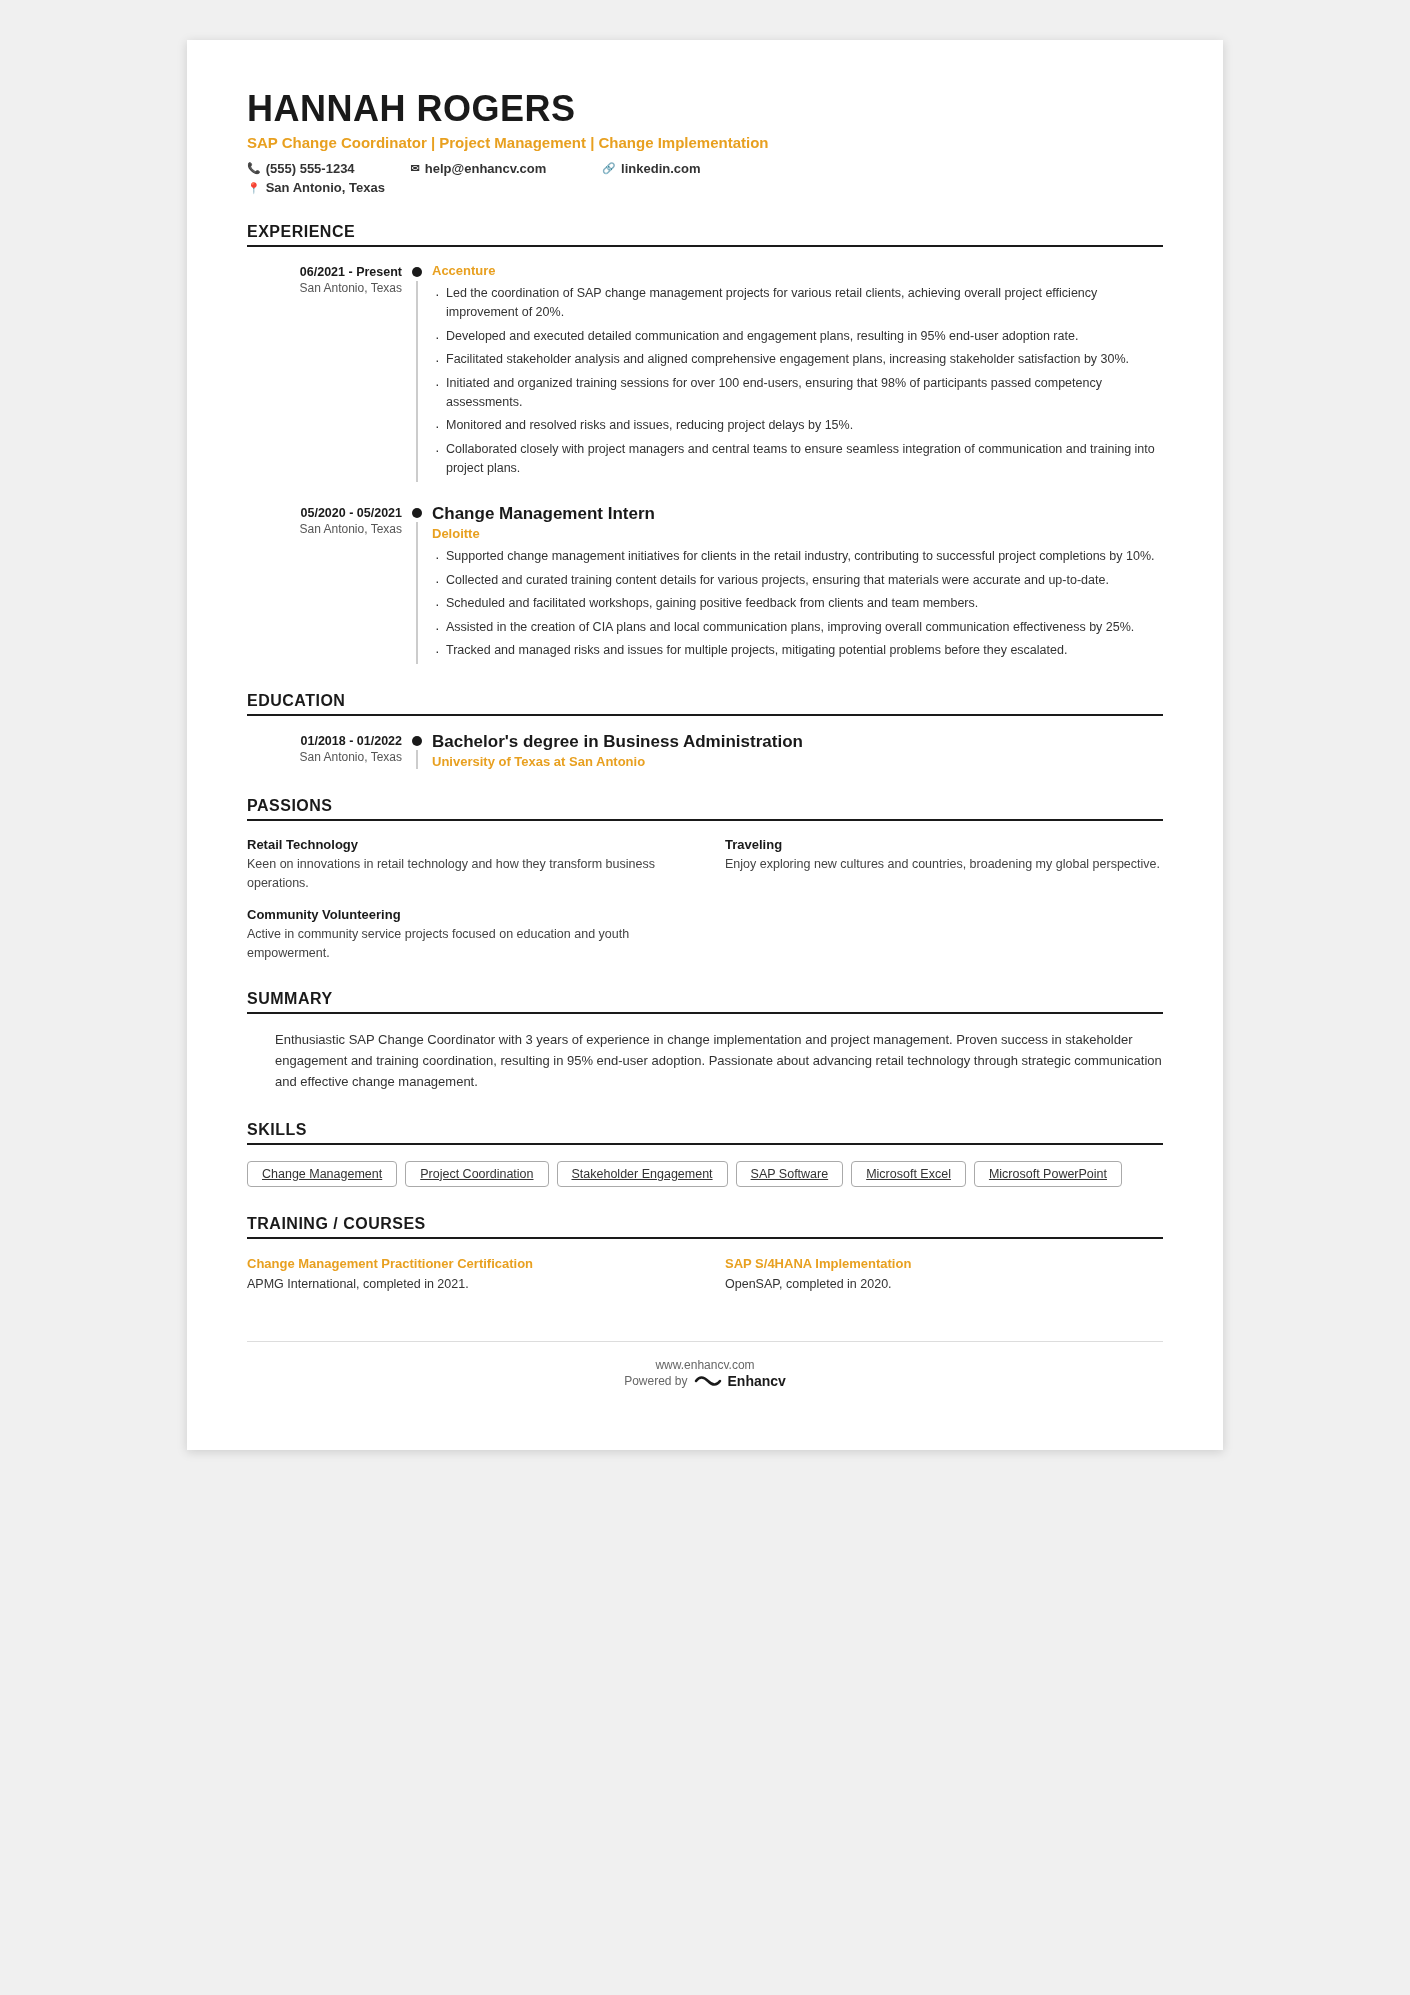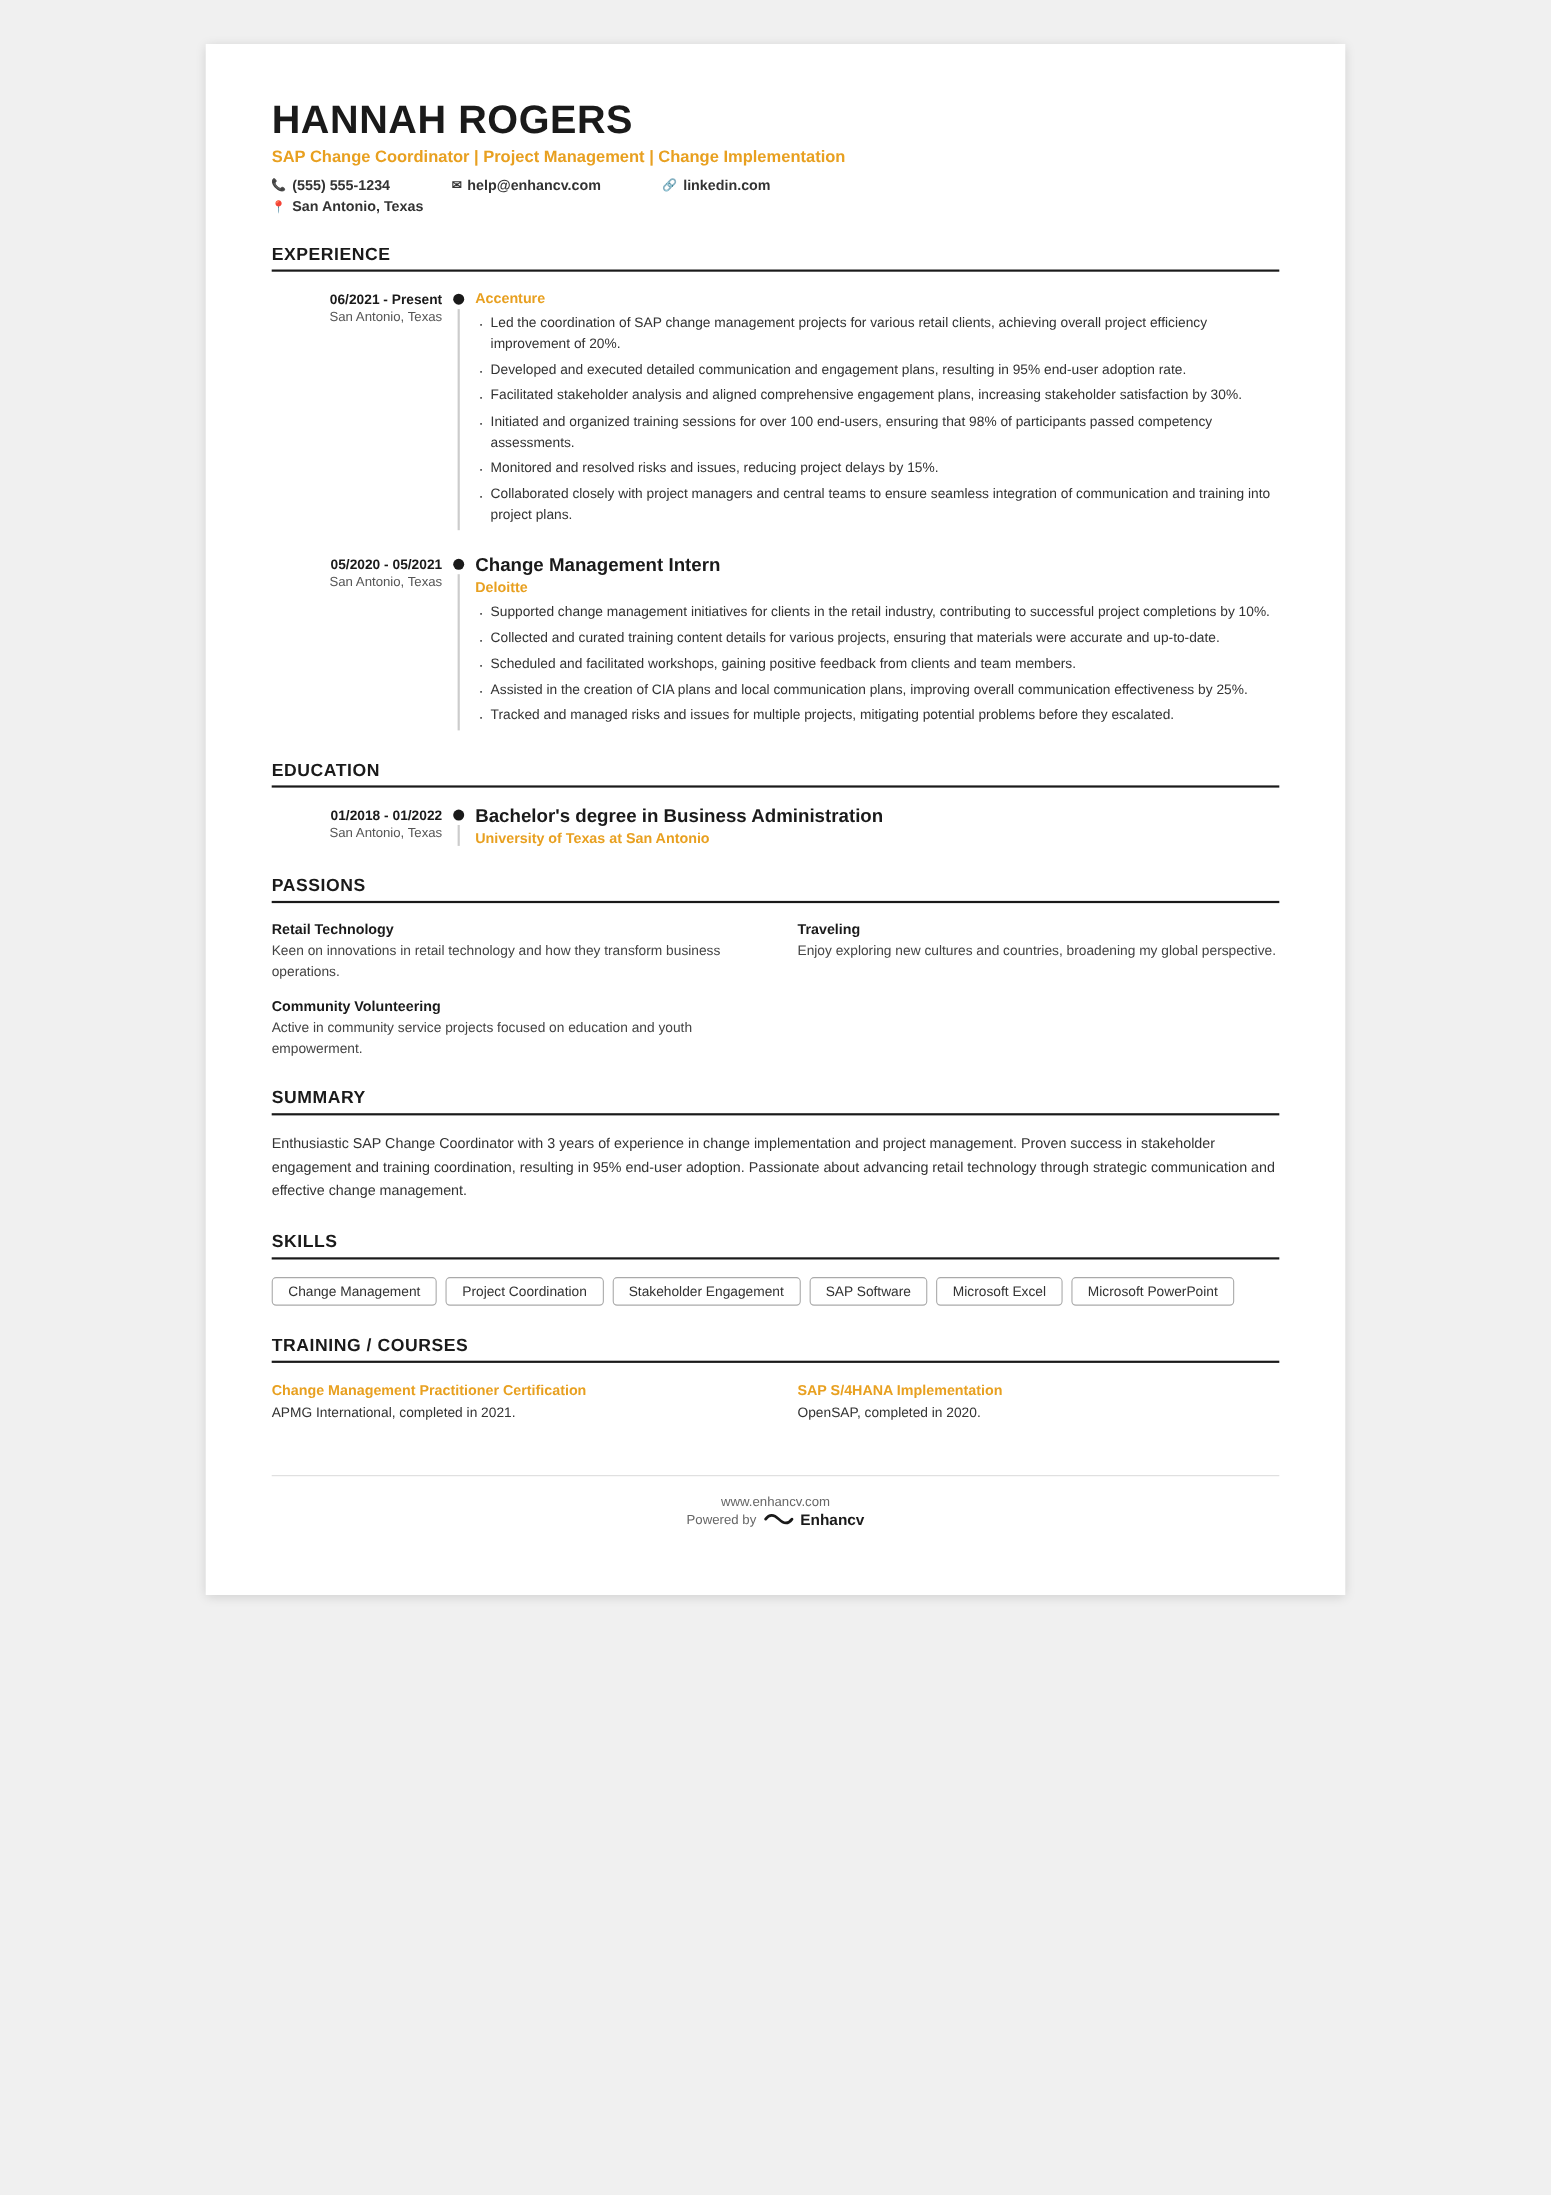--- a/index.html
+++ b/index.html
@@ -171,34 +171,36 @@
     .passion-item-desc {
       font-size: 12.5px;
       color: #444;
       line-height: 1.5;
     }
     
     .summary-text {
       font-size: 13px;
       color: #333;
       line-height: 1.6;
+      margin-left: 28px;
     }
     
     .skills-tags {
       display: flex;
       flex-wrap: wrap;
       gap: 8px;
     }
     .skill-tag {
       border: 1.5px solid #aaa;
       border-radius: 4px;
       padding: 5px 14px;
       font-size: 12.5px;
       color: #333;
       font-weight: 500;
+      text-decoration: underline;
     }
     
     .training-grid {
       display: grid;
       grid-template-columns: 1fr 1fr;
       gap: 10px 40px;
     }
     .training-title {
       font-size: 13px;
       font-weight: 700;

